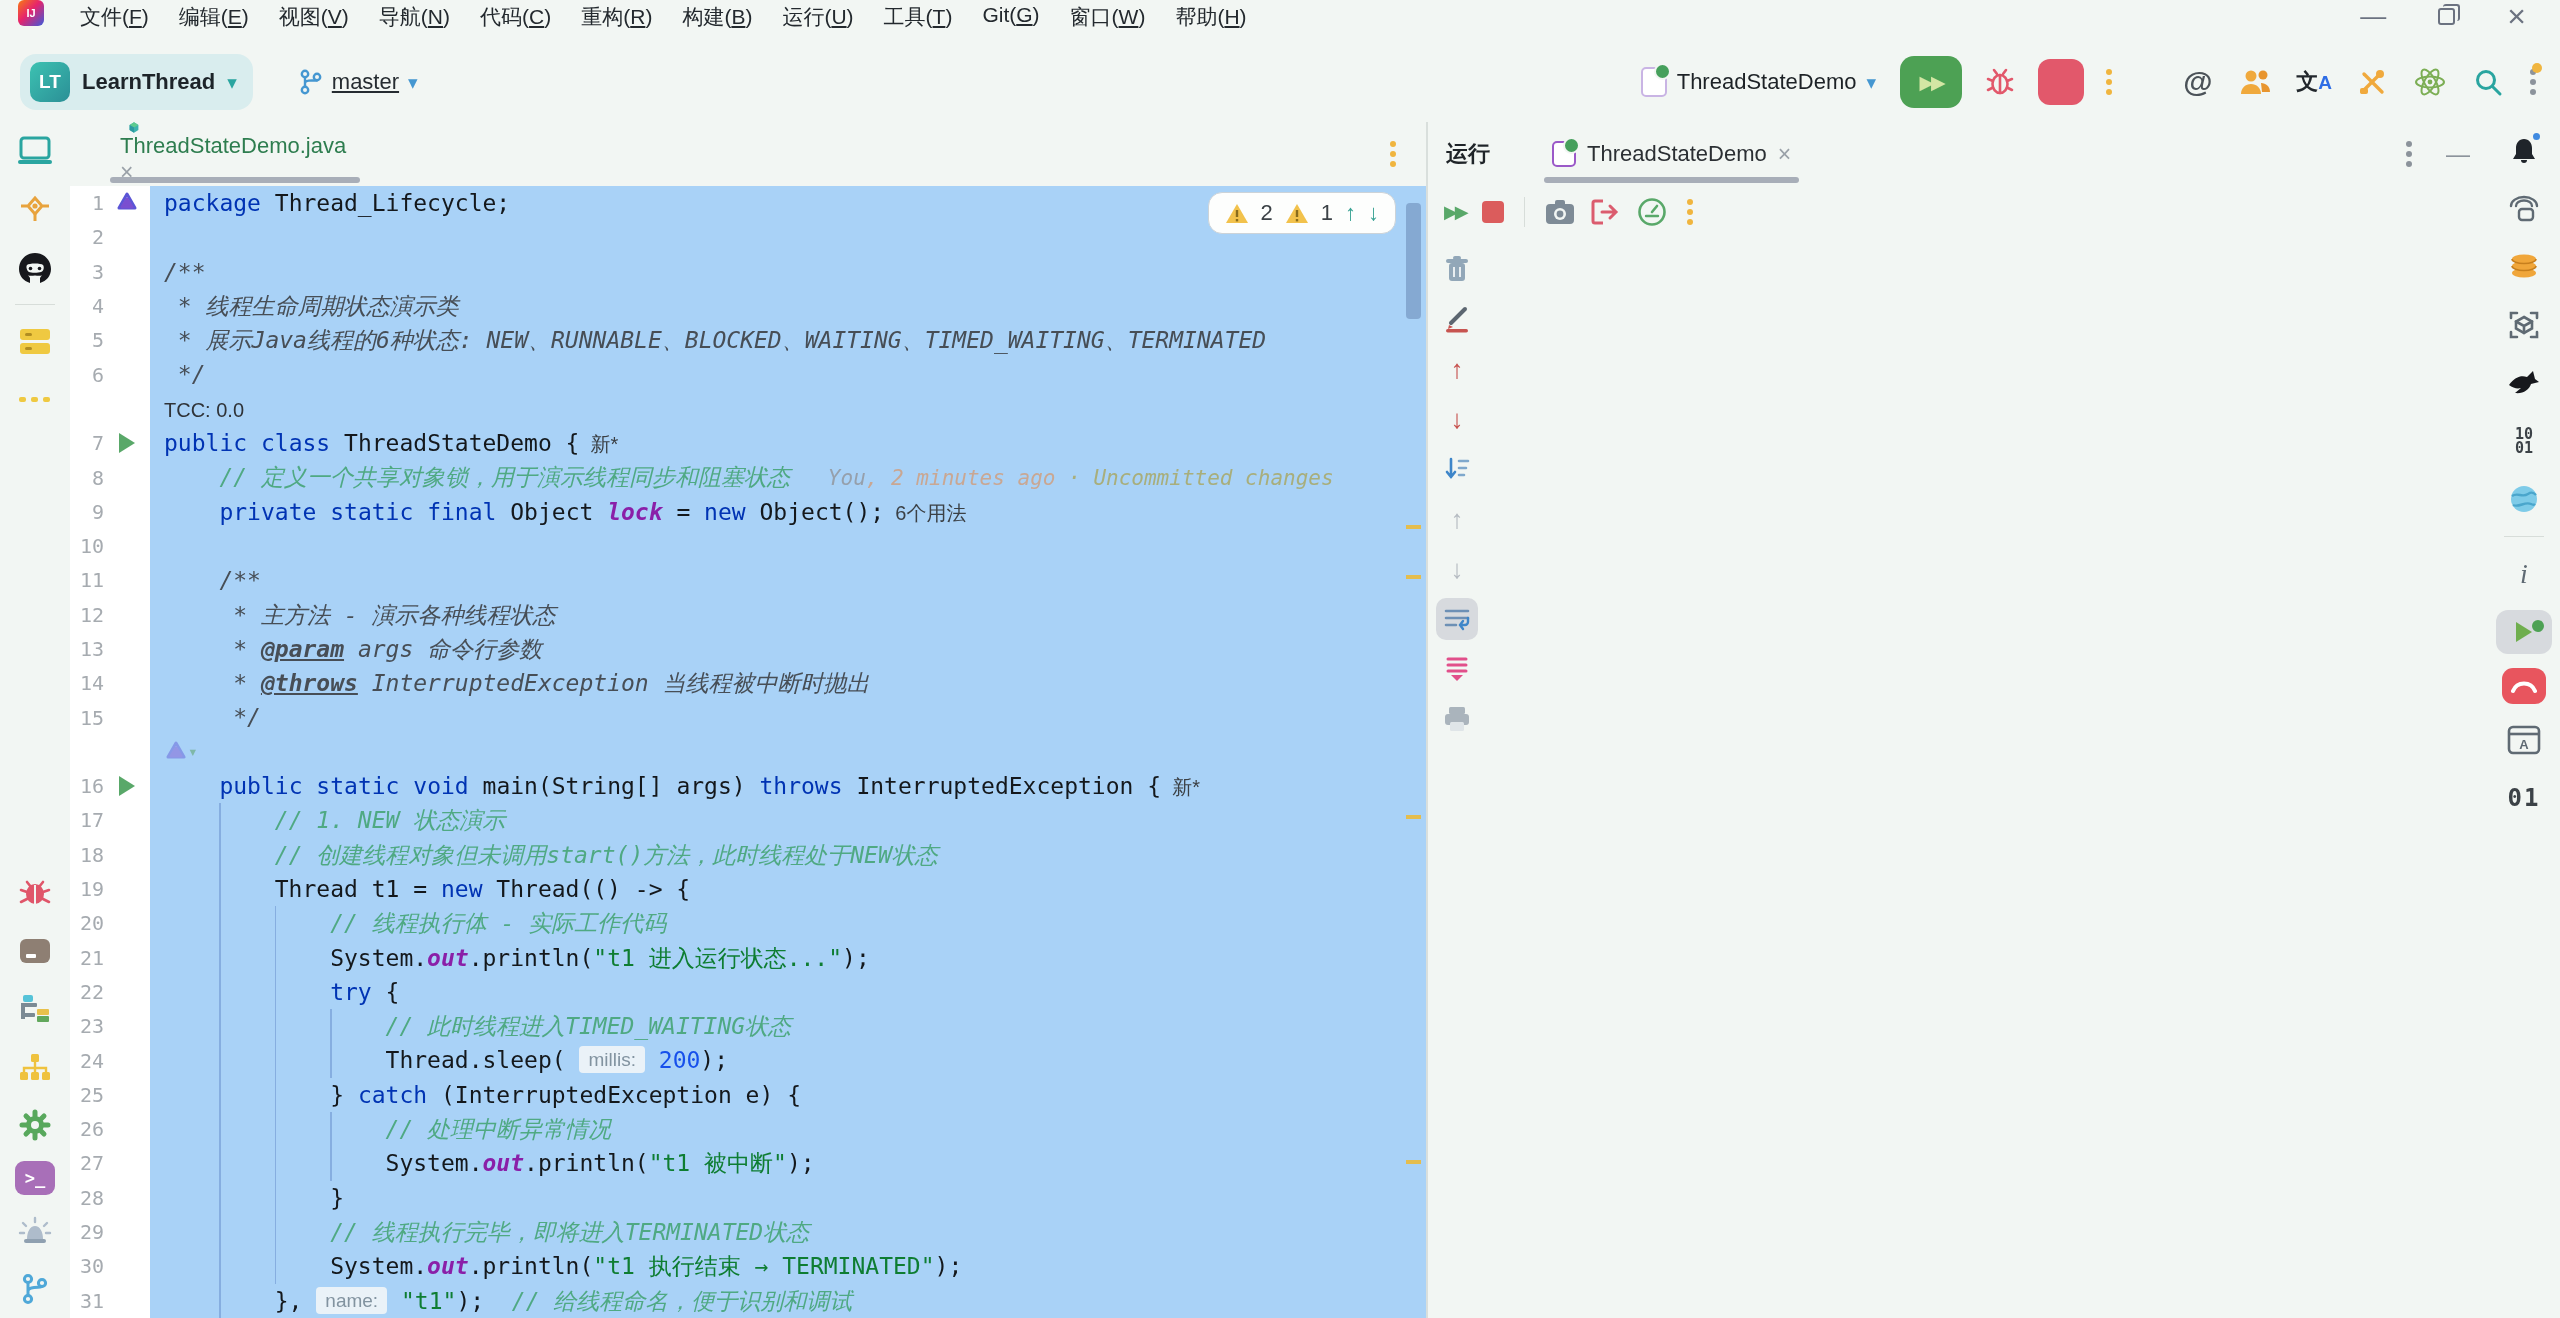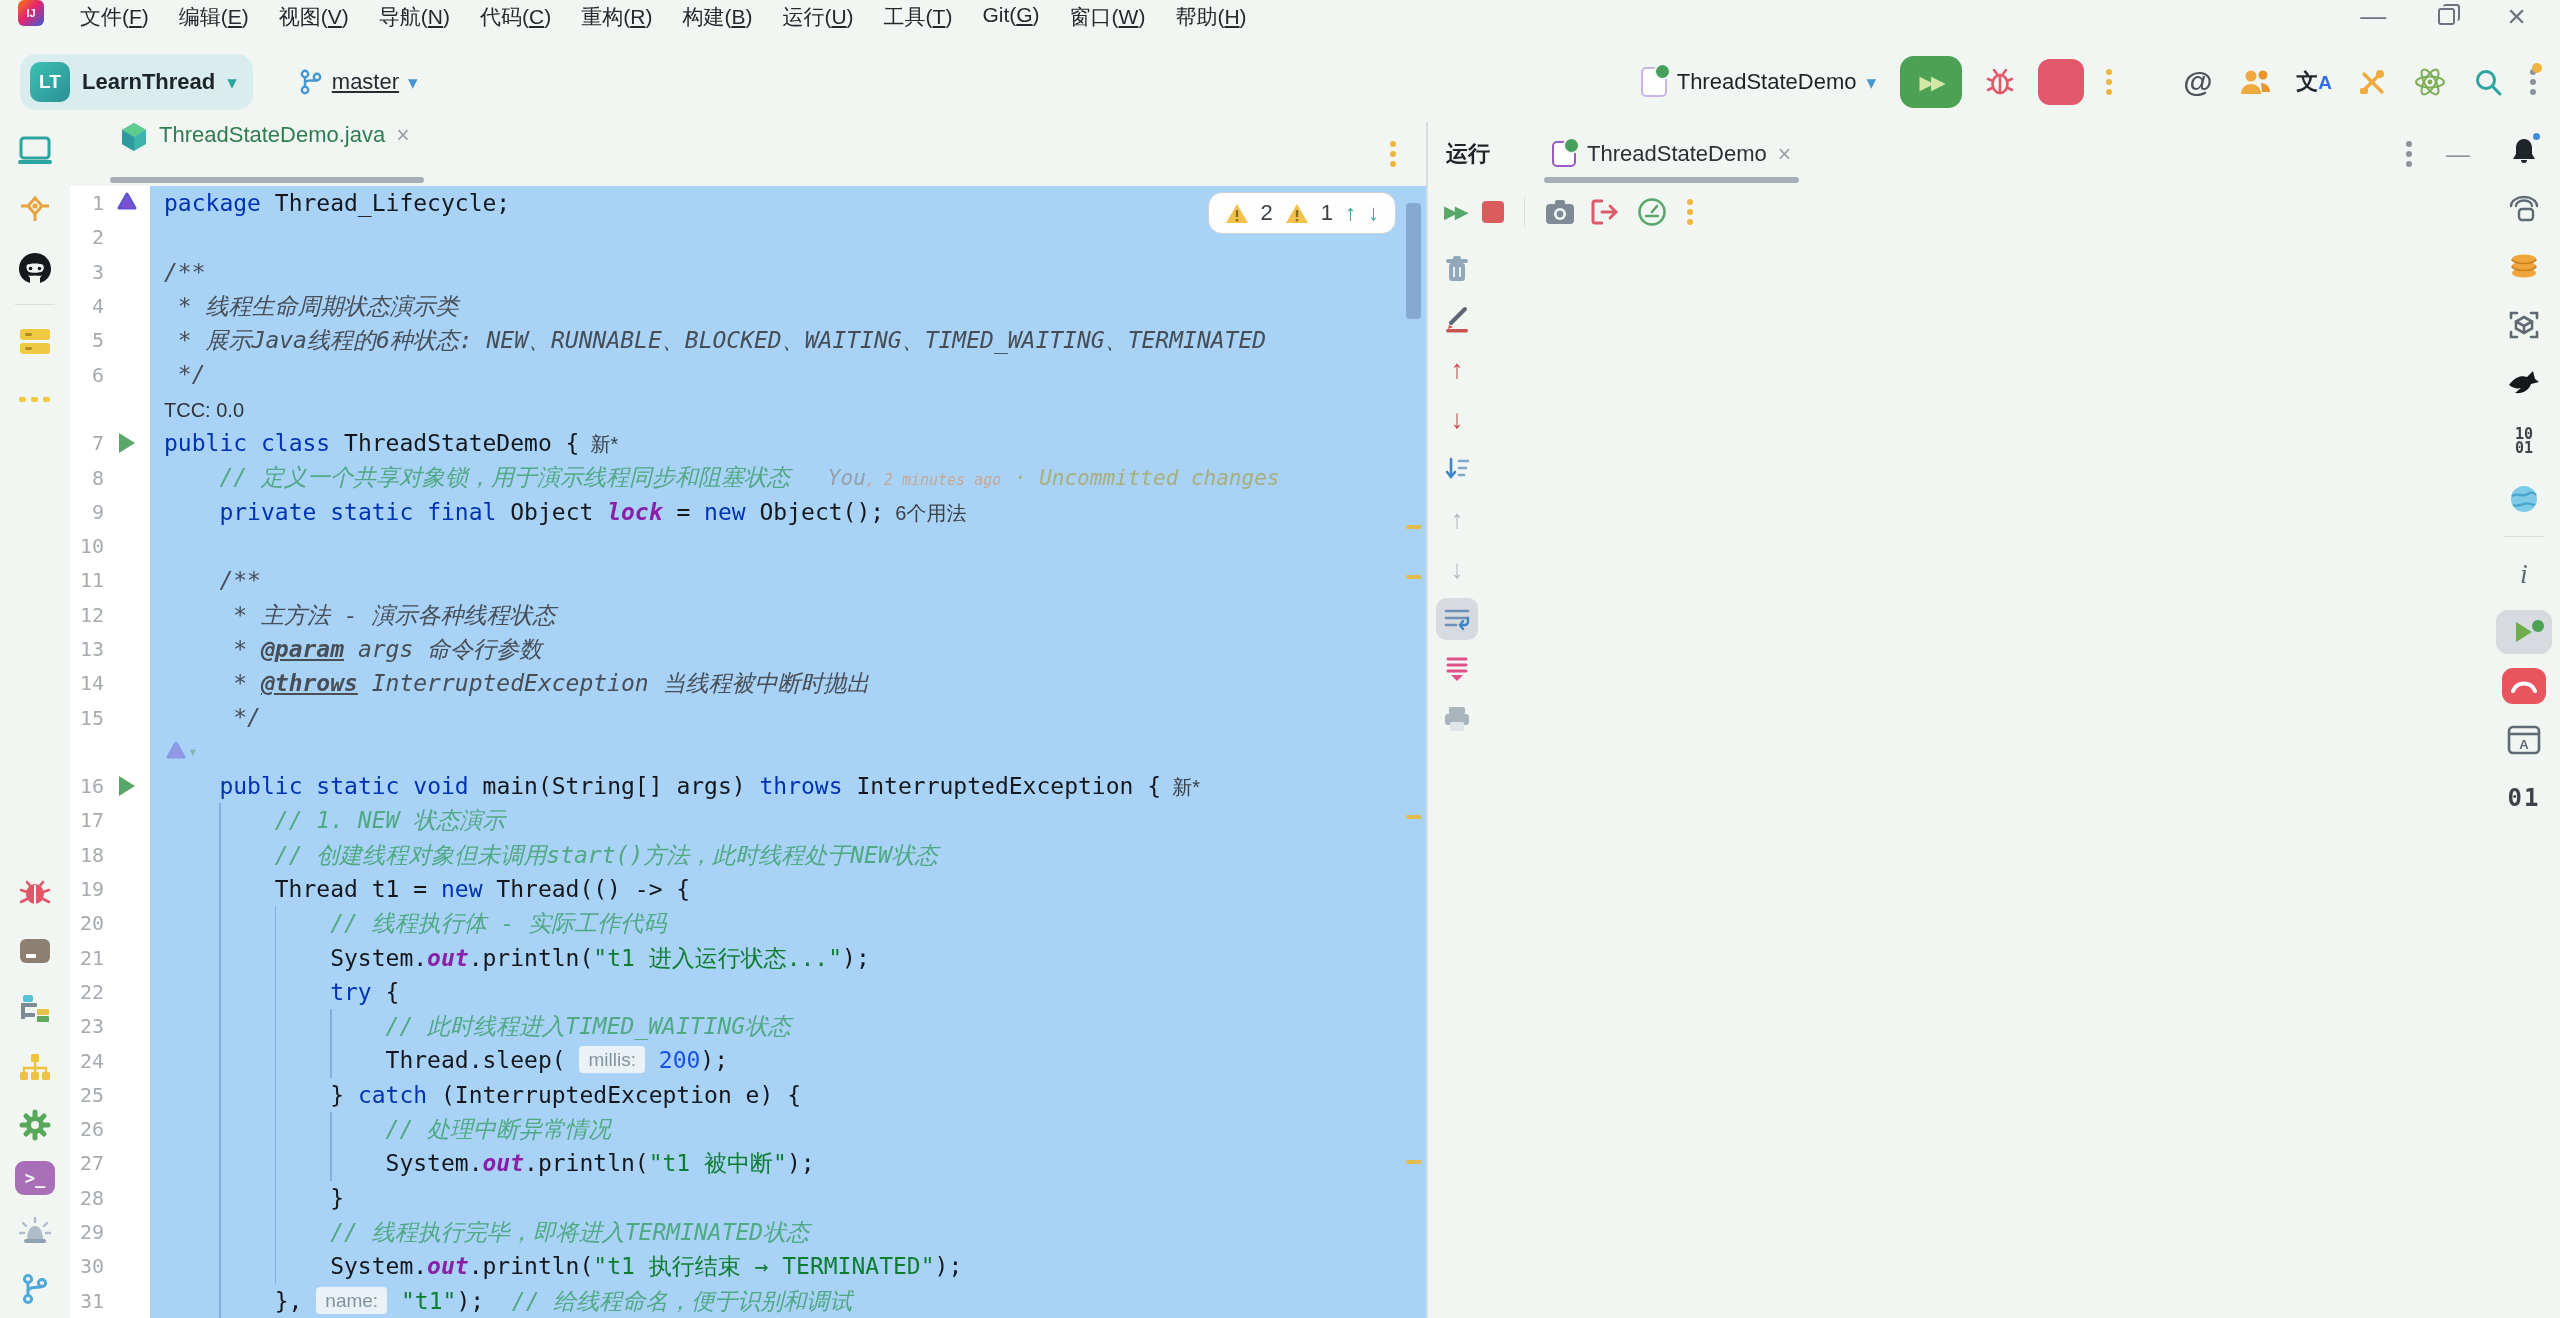--- a/index.html
+++ b/index.html
@@ -48,40 +48,40 @@
   .stripe{position:absolute;top:122px;bottom:0;display:flex;flex-direction:column;align-items:center;}
   .stripe.left{left:0;width:70px;}
   .stripe.right{right:0;width:72px;}
   .stripe .sp{flex:1;}
   .sbtn{width:44px;height:44px;margin:7px 0;display:flex;align-items:center;justify-content:center;border-radius:10px;font-size:20px;}
   .sbtn.sel{background:#d7dade;}
   .hr{width:40px;height:1px;background:#d7ddd9;margin:8px 0;}
   .mono2{font-family:"DejaVu Sans Mono",monospace;font-size:15px;line-height:14px;color:#3c4247;font-weight:bold;text-align:center;}
   .editorcol{position:absolute;left:70px;top:122px;width:1356px;bottom:0;display:flex;flex-direction:column;}
   .tabbar{height:64px;display:flex;align-items:center;position:relative;}
-  .etab{display:flex;align-items:flex-start;gap:11px;padding:0 20px 0 16px;height:100%;position:relative;margin-left:34px;}
+  .etab{display:flex;align-items:flex-start;padding:0 20px 0 16px;height:100%;position:relative;margin-left:34px;flex-direction:column;}
   .etab .t{font-size:22px;color:#2e7d4f;}
   .closex{font-size:23px;color:#9aa1a8;}
   .tabline{position:absolute;bottom:3px;left:6px;right:6px;height:6px;border-radius:3px;background:var(--uline);}
   .tabbar .kebab{margin-left:auto;margin-right:26px;}
   .editorbody{flex:1;display:flex;position:relative;background:#fff;}
   .gutter{width:80px;background:#fff;padding-top:0;}
   .gut{height:34.3px;display:flex;align-items:center;}
   .gut .num{width:34px;text-align:right;font-size:20px;color:var(--gutnum);font-family:"DejaVu Sans Mono",monospace;}
   .gut .gi{width:34px;margin-left:6px;display:flex;align-items:center;justify-content:center;}
   .play{width:0;height:0;border-left:16px solid #59a869;border-top:10px solid transparent;border-bottom:10px solid transparent;}
   .codearea{flex:1;position:relative;background:var(--sel);overflow:hidden;}
   .cl{height:34.3px;line-height:34.3px;font-family:"DejaVu Sans Mono",monospace;font-size:23px;white-space:pre;padding-left:14px;color:#14181c;}
   .k{color:var(--kw);} .s{color:var(--str);} .c{color:var(--cmt);font-style:italic;}
   .d{color:var(--doc);font-style:italic;} .dt{color:var(--doc);font-style:italic;font-weight:bold;text-decoration:underline;}
   .f{color:var(--fld);font-style:italic;font-weight:600;} .n{color:var(--num);} .i{text-align:right;}
   .h{color:var(--hint);font-size:20px;font-family:"Liberation Sans",sans-serif;}
   .t{color:#2f3338;font-size:20px;font-family:"Liberation Sans",sans-serif;}
   .ch{display:inline-block;background:var(--chipBg);color:var(--chipTx);font-size:19px;font-family:"Liberation Sans",sans-serif;border-radius:4px;padding:0 9px;line-height:27px;vertical-align:2px;}
-  .b1{color:#96a0ac;font-style:italic;font-size:21px;} .b2{color:#c9a793;font-style:italic;font-size:15px;} .b3{color:#a8ae7c;font-style:italic;font-size:21px;}
+  .b1{color:#96a0ac;font-style:italic;font-size:21px;} .b2{color:#c9a793;font-style:italic;font-size:21px;} .b3{color:#a8ae7c;font-style:italic;font-size:21px;}
   .guide{position:absolute;width:1.6px;background:rgba(70,110,180,.35);}
   .inspect{position:absolute;top:6px;right:30px;background:#fdfefd;border:1.5px solid #ccd3d8;border-radius:14px;display:flex;align-items:center;gap:12px;padding:7px 16px;z-index:3;}
   .inspect .cnt{font-size:22px;color:#3c4247;}
   .inspect .ar{font-size:22px;color:#3aa394;}
   .sbarr{position:absolute;right:2px;top:0;bottom:0;width:20px;}
   .thumb{position:absolute;left:2px;width:15px;border-radius:4px;background:rgba(95,125,170,.48);}
   .tick{position:absolute;left:2px;width:15px;height:4px;background:#e4bd4e;}
   .vdivider{position:absolute;left:1426px;top:122px;bottom:0;width:2px;background:#d9dfdc;}
   .runpanel{position:absolute;left:1428px;right:72px;top:122px;bottom:0;display:flex;flex-direction:column;}
   .rp-head{height:64px;display:flex;align-items:center;padding-left:18px;position:relative;}

